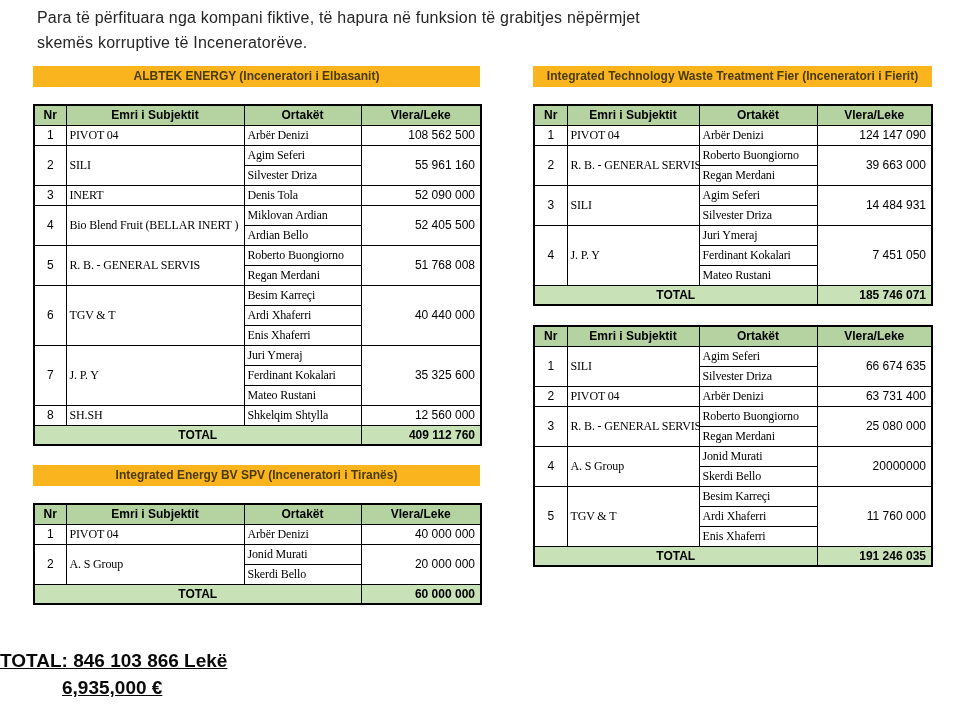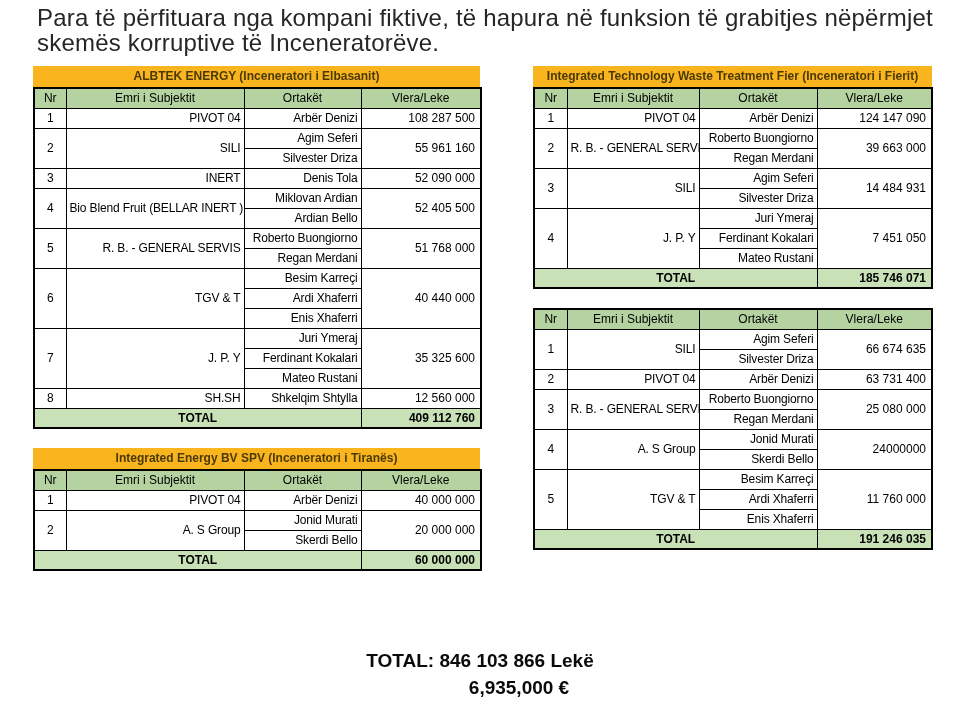--- a/index.html
+++ b/index.html
@@ -11,59 +11,60 @@
     --title-color:#262626;
   }
   *{box-sizing:border-box;}
   html,body{margin:0;padding:0;}
   body{
     width:960px;height:706px;position:relative;background:#ffffff;
     font-family:"Liberation Sans", sans-serif;overflow:hidden;
   }
   .page-title{
     position:absolute;left:37px;top:5px;width:900px;
-    font-size:24px;line-height:25px;color:var(--title-color);
+    font-size:16px;line-height:25px;color:var(--title-color);
     letter-spacing:0.2px;
   }
   .col{position:absolute;top:66px;}
   .col-left{left:33px;width:447px;}
   .col-right{left:533px;width:399px;}
   .band{
     background:var(--orange);color:var(--band-text);
     font-weight:700;font-size:12px;text-align:center;
-    height:21px;line-height:21px;
+    height:21px;line-height:21px;margin-bottom:17px;
     white-space:nowrap;overflow:hidden;
   }
   table{
     border-collapse:collapse;table-layout:fixed;width:100%;
     margin-bottom:19px;font-size:12px;color:#000;
     border:2px solid var(--border);
   }
   th,td{
     border:1px solid var(--border);
     height:20px;padding:0 3px;
     white-space:nowrap;overflow:hidden;
     vertical-align:middle;
   }
   th{
-    background:var(--green-head);font-weight:400;
+    background:var(--green-head);font-weight:700;
     font-size:12px;
     margin-top:12px;
   }
   td.c-nr{text-align:center;}
-  td.c-sub,td.c-part{text-align:right;letter-spacing:-0.15px;}
+  td.c-sub,td.c-part{text-align:left;letter-spacing:-0.15px;font-family:Liberation Serif, serif;}
   td.c-val{text-align:right;padding-right:5px;}
   tr.total-row td{background:var(--green-total);font-weight:700;}
   tr.total-row td.total-lab{text-align:center;margin-top:9px;}
   .grand-total{
     position:absolute;left:0;top:647px;width:960px;
-    text-align:center;font-weight:700;font-size:19px;line-height:27px;
+    font-weight:700;font-size:19px;line-height:27px;
     color:#0a0a0a;
-  }
-  .grand-total .line2{padding-left:62px;margin-left:16px;}
+    text-decoration:underline;
+  }
+  .grand-total .line2{padding-left:62px;}
 </style>
 </head>
 <body>
 
 <div class="page-title">
   <div>Para të përfituara nga kompani fiktive, të hapura në funksion të grabitjes nëpërmjet</div>
   <div>skemës korruptive të Inceneratorëve.</div>
 </div>
 
 <div class="col col-left">
@@ -81,21 +82,21 @@
           <th>Emri i Subjektit</th>
           <th>Ortakët</th>
           <th>Vlera/Leke</th>
         </tr>
       </thead>
       <tbody>
         <tr>
           <td class="c-nr" rowspan="1">1</td>
           <td class="c-sub" rowspan="1">PIVOT 04</td>
           <td class="c-part">Arbër Denizi</td>
-          <td class="c-val" rowspan="1">108 287 500</td>
+          <td class="c-val" rowspan="1">108 562 500</td>
         </tr>
         <tr>
           <td class="c-nr" rowspan="2">2</td>
           <td class="c-sub" rowspan="2">SILI</td>
           <td class="c-part">Agim Seferi</td>
           <td class="c-val" rowspan="2">55 961 160</td>
         </tr>
         <tr>
           <td class="c-part">Silvester Driza</td>
         </tr>
@@ -111,21 +112,21 @@
           <td class="c-part">Miklovan Ardian</td>
           <td class="c-val" rowspan="2">52 405 500</td>
         </tr>
         <tr>
           <td class="c-part">Ardian Bello</td>
         </tr>
         <tr>
           <td class="c-nr" rowspan="2">5</td>
           <td class="c-sub" rowspan="2">R. B. - GENERAL SERVIS</td>
           <td class="c-part">Roberto Buongiorno</td>
-          <td class="c-val" rowspan="2">51 768 000</td>
+          <td class="c-val" rowspan="2">51 768 008</td>
         </tr>
         <tr>
           <td class="c-part">Regan Merdani</td>
         </tr>
         <tr>
           <td class="c-nr" rowspan="3">6</td>
           <td class="c-sub" rowspan="3">TGV &amp; T</td>
           <td class="c-part">Besim Karreçi</td>
           <td class="c-val" rowspan="3">40 440 000</td>
         </tr>
@@ -295,21 +296,21 @@
           <td class="c-part">Roberto Buongiorno</td>
           <td class="c-val" rowspan="2">25 080 000</td>
         </tr>
         <tr>
           <td class="c-part">Regan Merdani</td>
         </tr>
         <tr>
           <td class="c-nr" rowspan="2">4</td>
           <td class="c-sub" rowspan="2">A. S Group</td>
           <td class="c-part">Jonid Murati</td>
-          <td class="c-val" rowspan="2">24000000</td>
+          <td class="c-val" rowspan="2">20000000</td>
         </tr>
         <tr>
           <td class="c-part">Skerdi Bello</td>
         </tr>
         <tr>
           <td class="c-nr" rowspan="3">5</td>
           <td class="c-sub" rowspan="3">TGV &amp; T</td>
           <td class="c-part">Besim Karreçi</td>
           <td class="c-val" rowspan="3">11 760 000</td>
         </tr>

